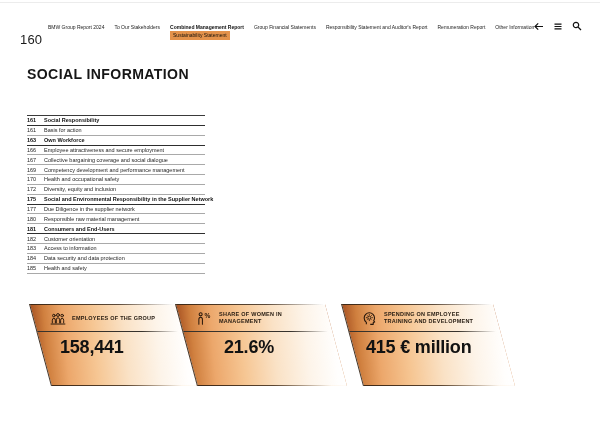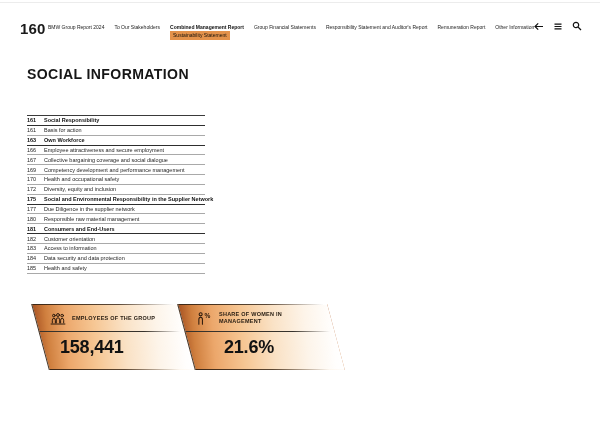--- a/index.html
+++ b/index.html
@@ -5,21 +5,21 @@
   html,body{margin:0;padding:0}
   body{
     width:600px;height:424px;position:relative;overflow:hidden;
     background:#ffffff;color:#1a1a1a;
     font-family:"Liberation Sans",sans-serif;
     -webkit-font-smoothing:antialiased;
   }
   .top-hairline{position:absolute;top:2px;left:0;right:0;height:1px;background:#ececec}
 
   
-  .header-num{position:absolute;left:20px;top:20px;font-size:15px;font-weight:700;letter-spacing:.2px}
+  .header-num{position:absolute;left:20px;top:32px;font-size:13px;font-weight:400;letter-spacing:.2px}
   .top-nav{position:absolute;left:48px;top:24px;display:flex;gap:10px;font-size:5px;color:#232323;align-items:flex-start}
   .nav-item{position:relative;white-space:nowrap;cursor:pointer}
   .nav-item.bold{font-weight:700;color:#111}
   .nav-sub{
     position:absolute;left:0;top:6.5px;background:#E3924B;color:#17120b;
     padding:1.5px 3px 1.5px 3px;font-weight:400;white-space:nowrap;
   }
   .hdr-icons{position:absolute;right:18px;top:21px;display:flex;gap:9px;align-items:center}
   .hdr-icons svg{display:block}
 
@@ -35,21 +35,21 @@
   .toc-row{
     display:flex;align-items:center;height:9.85px;box-sizing:border-box;
     border-bottom:1px solid #a9a9a9;font-size:5.5px;white-space:nowrap;cursor:pointer;color:#1f1f1f;
   }
   .toc-row.bold{font-weight:700;border-bottom-color:#2e2e2e;color:#111}
   .toc-num{width:17px;flex:0 0 17px}
   .toc-label{overflow:visible}
 
   
   .cards{position:absolute;left:0;top:304px;width:600px;height:64px}
-  .card{position:absolute;top:0;height:66px}
+  .card{position:absolute;top:0;height:82px}
   .card-bg{
     position:absolute;inset:0;transform:skewX(15deg);
     background:linear-gradient(100deg,
       #aa5524 0%, #d0803f 8%, #eca76b 20%, #f6c693 38%,
       #fae2c6 58%, #fdf4e9 78%, #fffefd 95%, #ffffff 100%);
     border-style:solid;border-width:1px 0 1px 1px;
     border-image:linear-gradient(100deg,
       rgba(52,35,20,.95) 0%, rgba(52,35,20,.8) 55%, rgba(52,35,20,0) 90%) 1;
   }
   .card-rule{
@@ -203,14 +203,32 @@
             <path d="M3.7 16.5 v-6.2 q0-2.9 2.3-2.9 t2.3 2.9 V16.5"></path>
           </g>
           <text x="11" y="8.2" font-size="8.5" font-weight="bold" fill="#24150a" font-family="Liberation Sans, sans-serif">%</text>
         </svg>
         <div class="card-label">SHARE OF WOMEN IN MANAGEMENT</div>
       </div>
       <div class="card-value" style="left:38px">21.6%</div>
     </div>
   </div>
 
+  <div class="card" style="left:352px;width:152px">
+    <div class="card-bg">
+      <div class="card-rule"></div>
+    </div>
+    <div class="card-content">
+      <div class="card-head">
+        <svg width="16" height="15" viewBox="0 0 18 18">
+          <path d="M4.6 16 v-2.4 C2.9 12.3 2 10.5 2 8.4 2 4.9 4.8 2.1 8.2 2.1 c3.5 0 6.2 2.8 6.2 6.3 0 1.1-.3 2.2-.9 3.1 l1.1 1.7 -1.7.5 v2.3 h-3.6" fill="none" stroke="#24150a" stroke-width="1.3" stroke-linejoin="round"></path>
+          <g fill="none" stroke="#24150a" stroke-width="1.1">
+            <circle cx="8.2" cy="8" r="1.9"></circle>
+            <path d="M8.2 5.1 V3.9 M8.2 10.9 v1.2 M5.3 8 H4.1 M12.3 8 h-1.2 M6.1 5.9 L5.3 5.1 M10.3 10.1 l.8.8 M10.3 5.9 l.8-.8 M6.1 10.1 l-.8.8"></path>
+          </g>
+        </svg>
+        <div class="card-label">SPENDING ON EMPLOYEE TRAINING AND DEVELOPMENT</div>
+      </div>
+      <div class="card-value" style="left:14px">415 € million</div>
+    </div>
+  </div>
 
 </div>
 
 </body></html>

